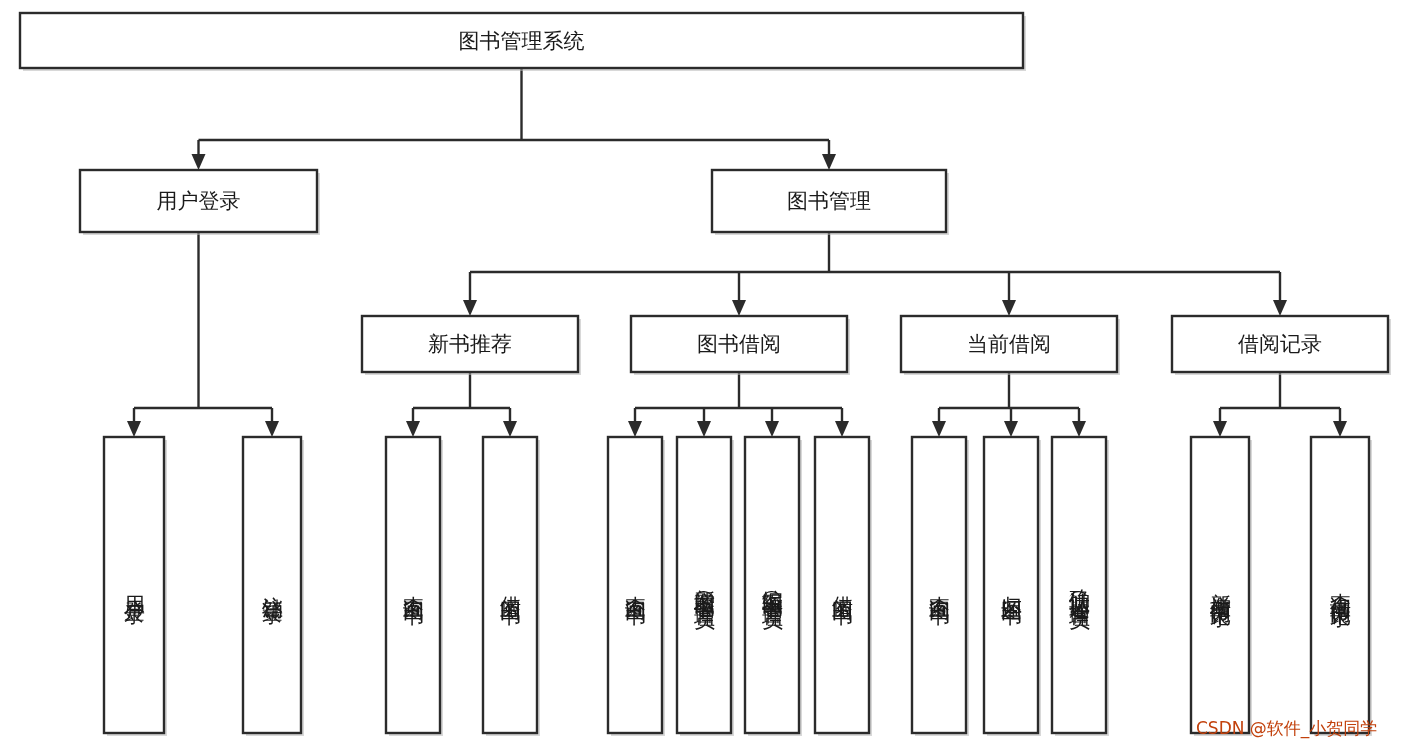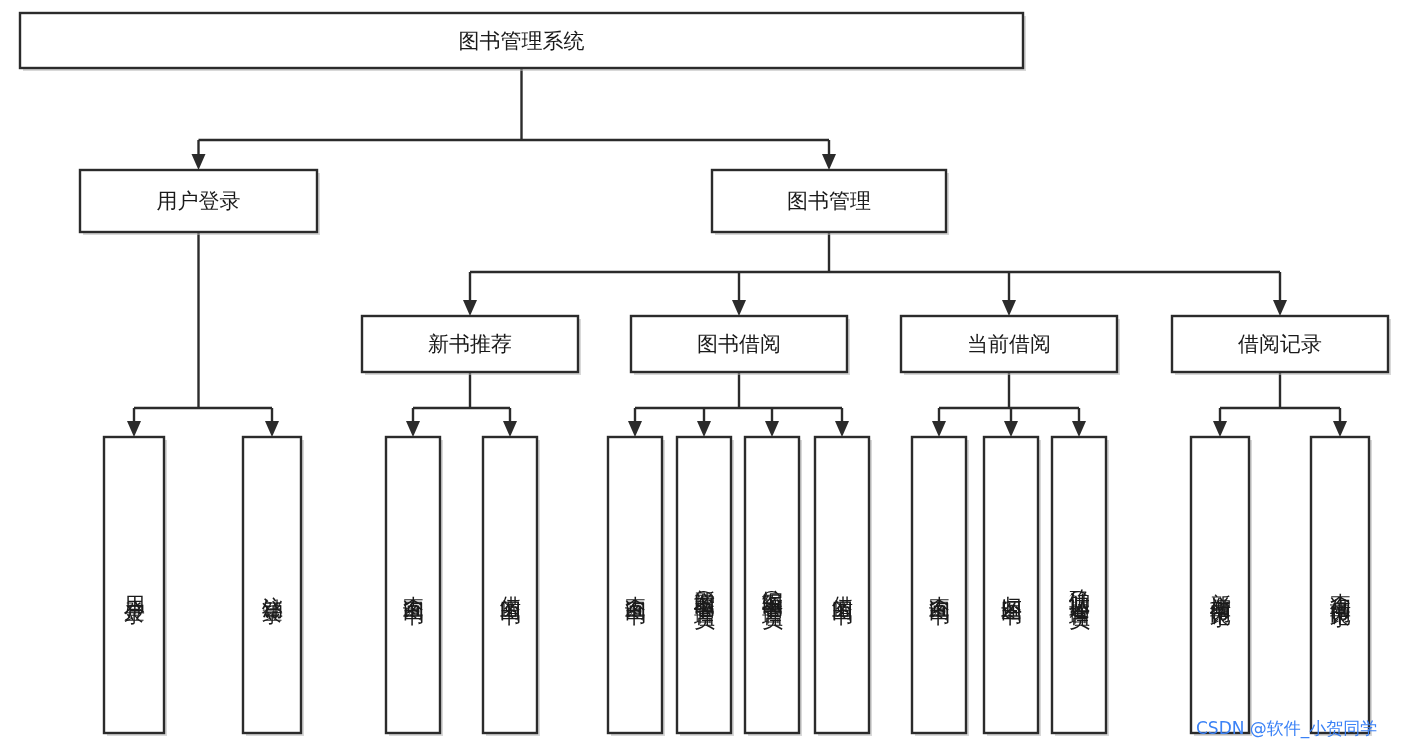--- a/index.html
+++ b/index.html
@@ -65,21 +65,21 @@
     display: flex;
     align-items: center;
     justify-content: center;
     white-space: nowrap;
     user-select: none;
   }
   .watermark {
     position: absolute;
     font-family: "DejaVu Sans", "Liberation Sans", sans-serif;
     font-size: 17px;
-    color: #3b82f6;
+    color: #c2410c;
     white-space: nowrap;
     user-select: none;
   }
 </style>
 </head>
 <body>
 
 <div id="diagram-root">
 
   <svg class="diagram-canvas" viewBox="0 0 1405 747">

